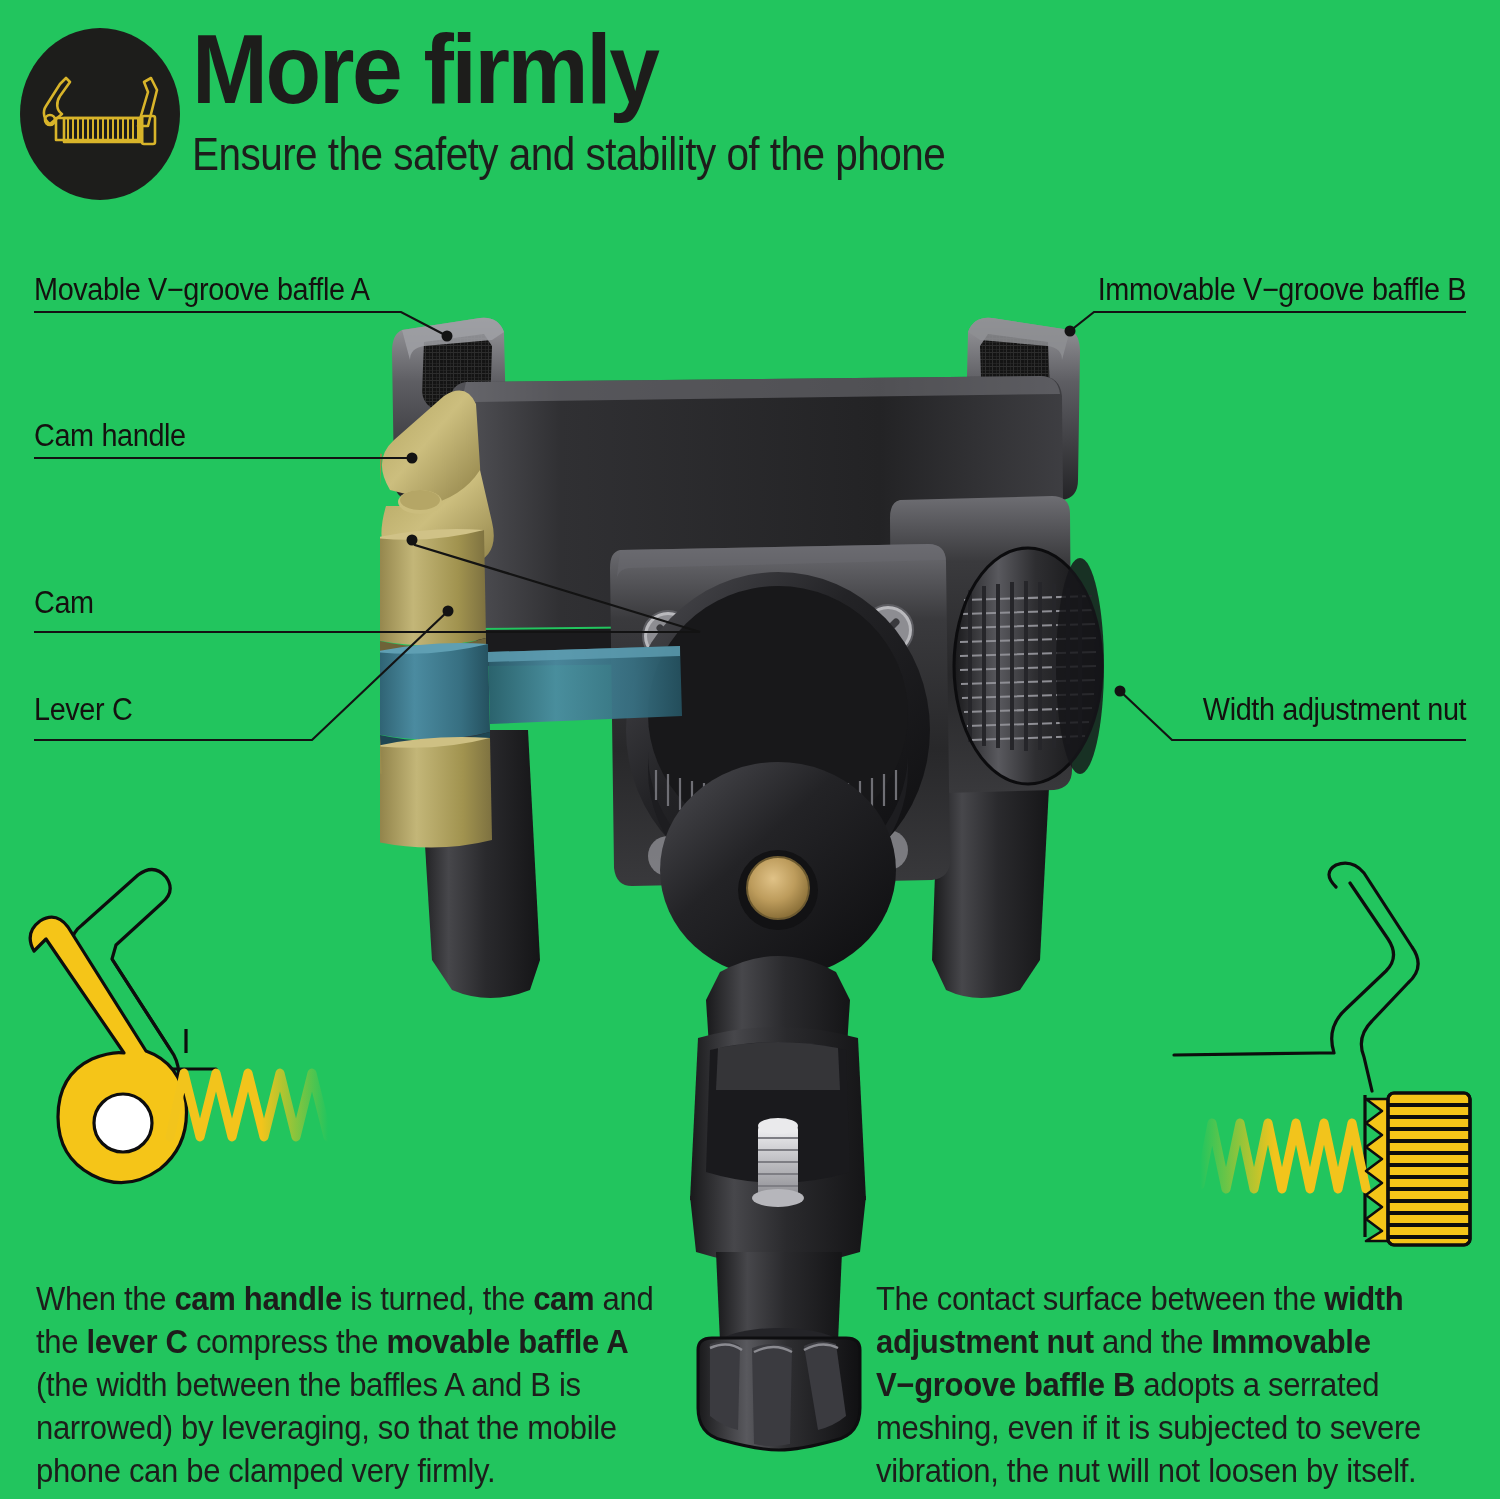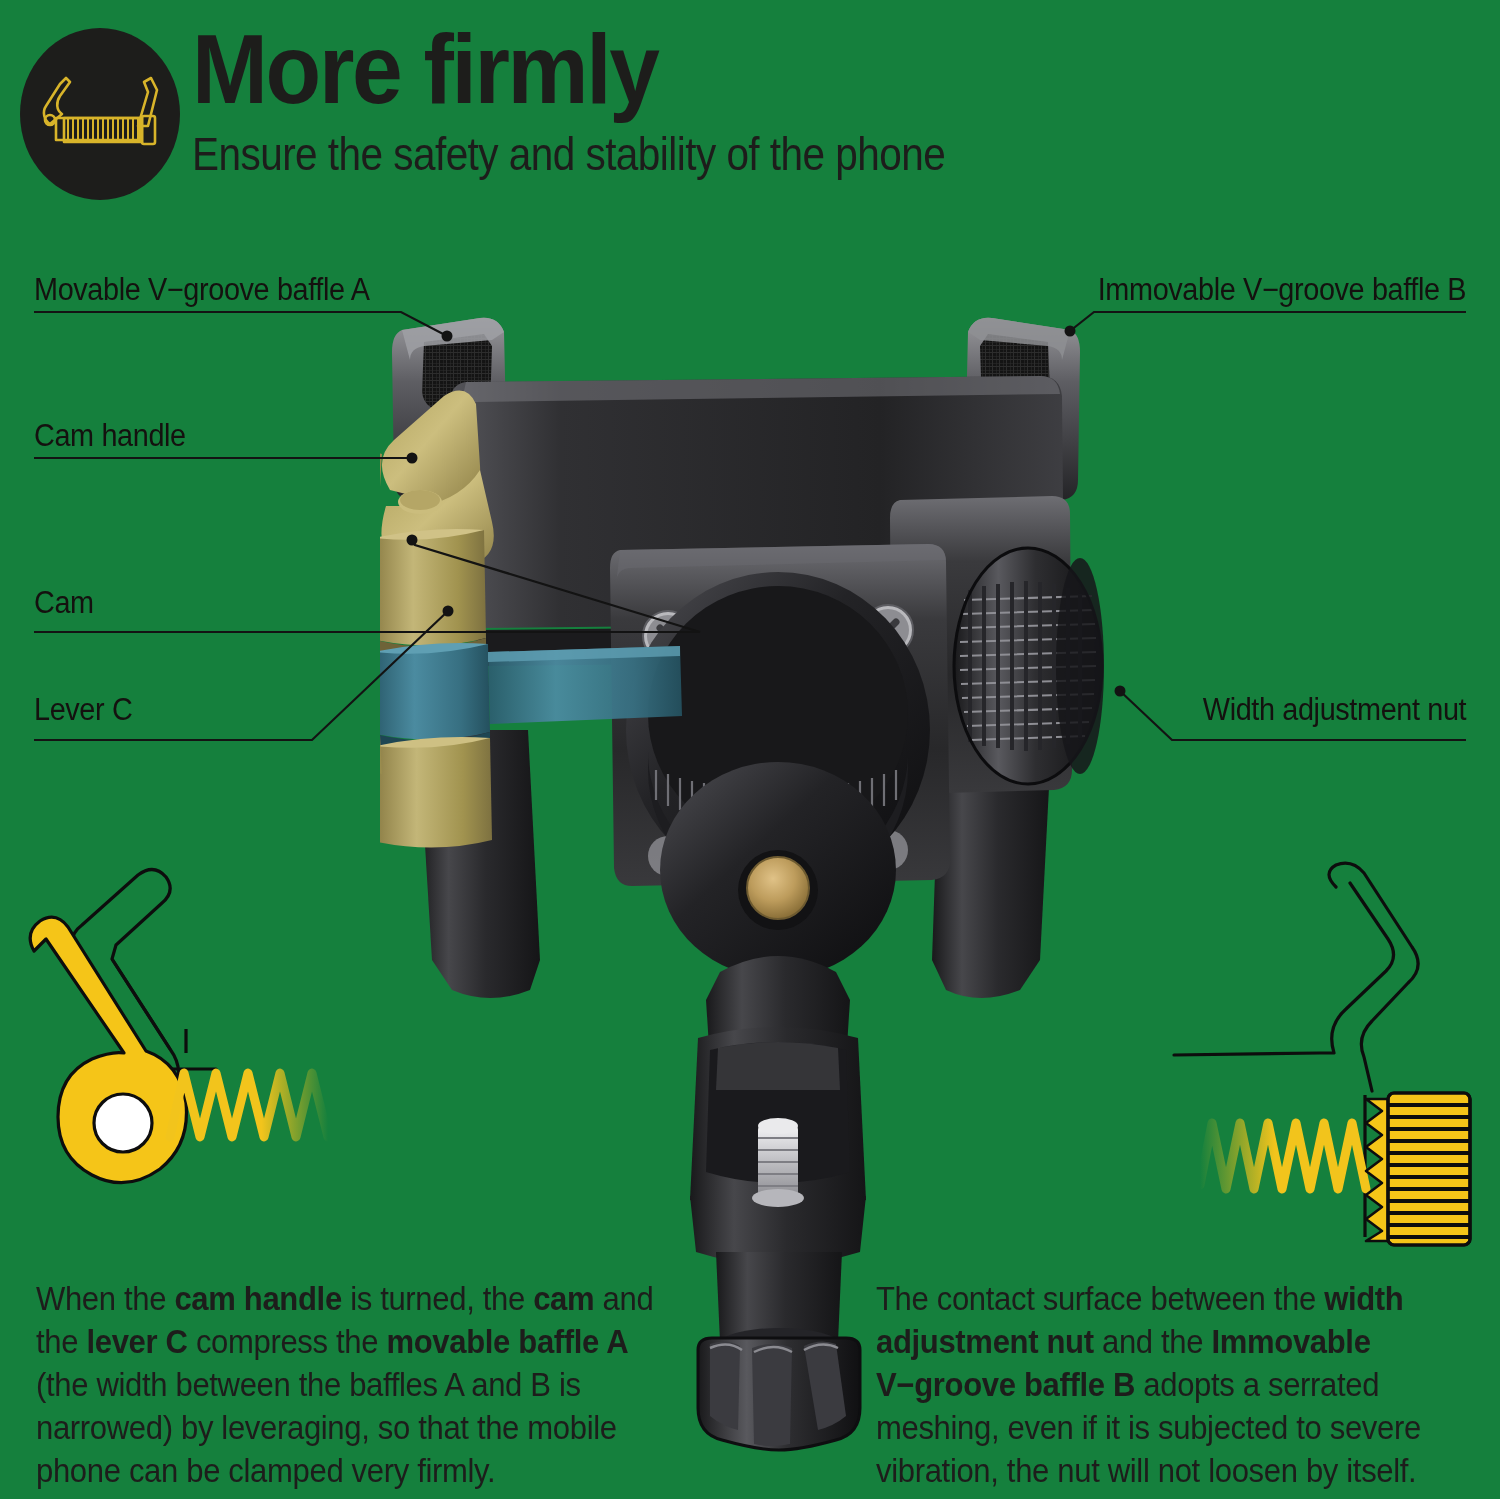--- a/index.html
+++ b/index.html
@@ -9,21 +9,21 @@
     height: 1499px;
     background: #ffffff;
     font-family: "Liberation Sans", sans-serif;
     overflow: hidden;
   }
 
   #page {
     position: relative;
     width: 1500px;
     height: 1499px;
-    background: #15803d;
+    background: #22c55e;
   }
 
   
   #header {
     position: absolute;
     left: 0; top: 0;
     width: 1500px; height: 240px;
   }
 
   #badge-icon {

